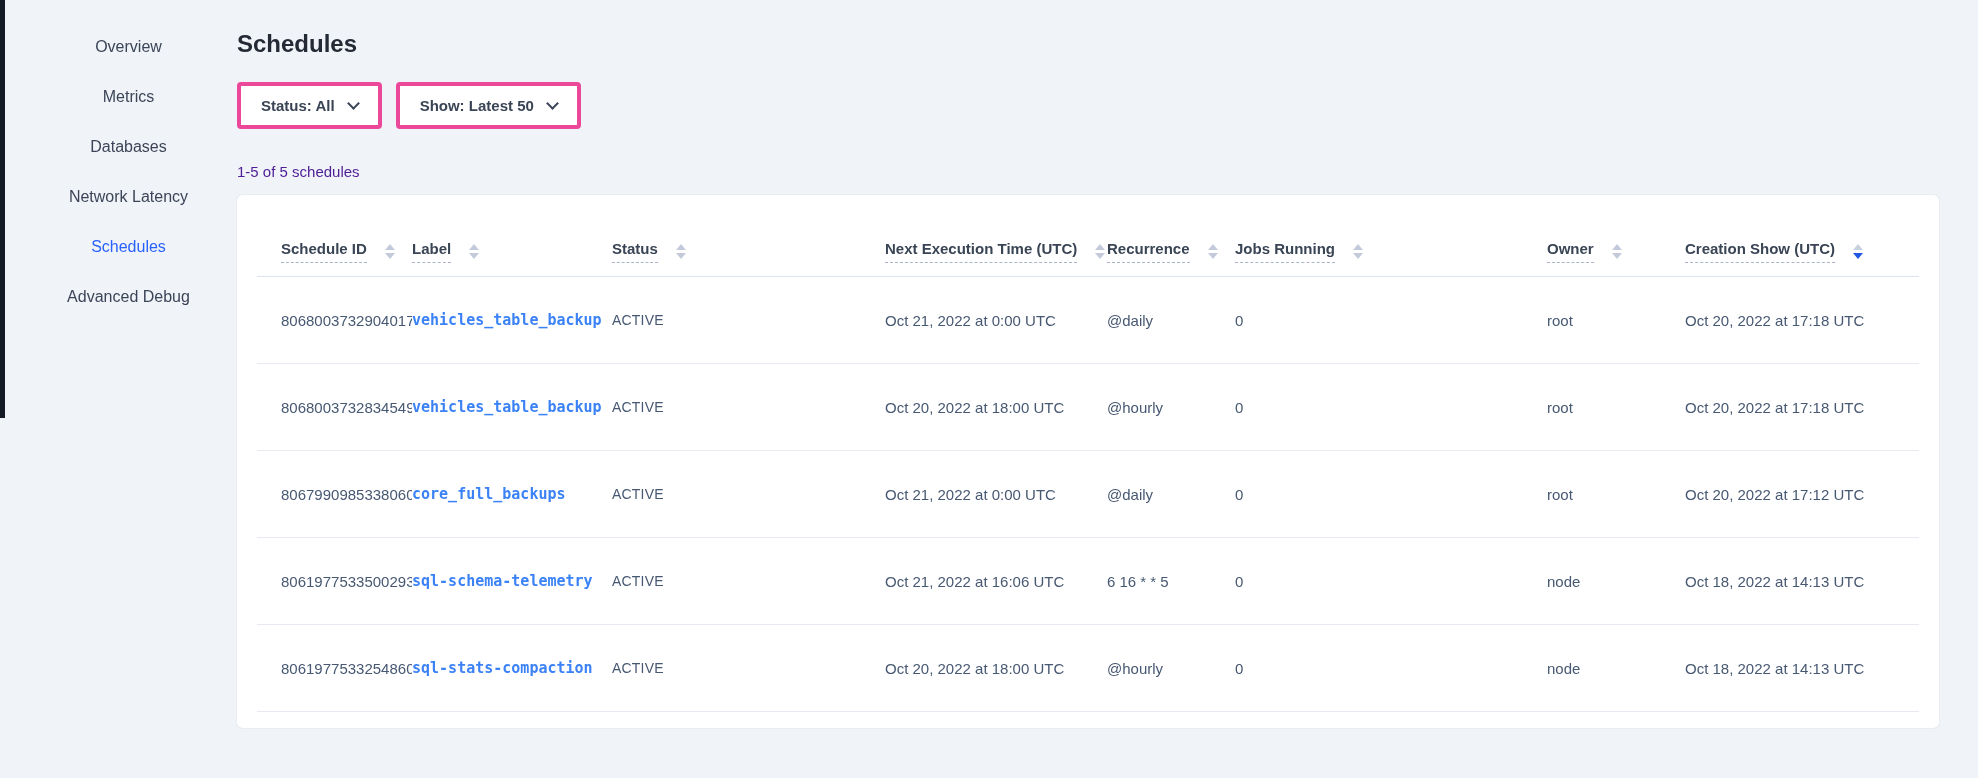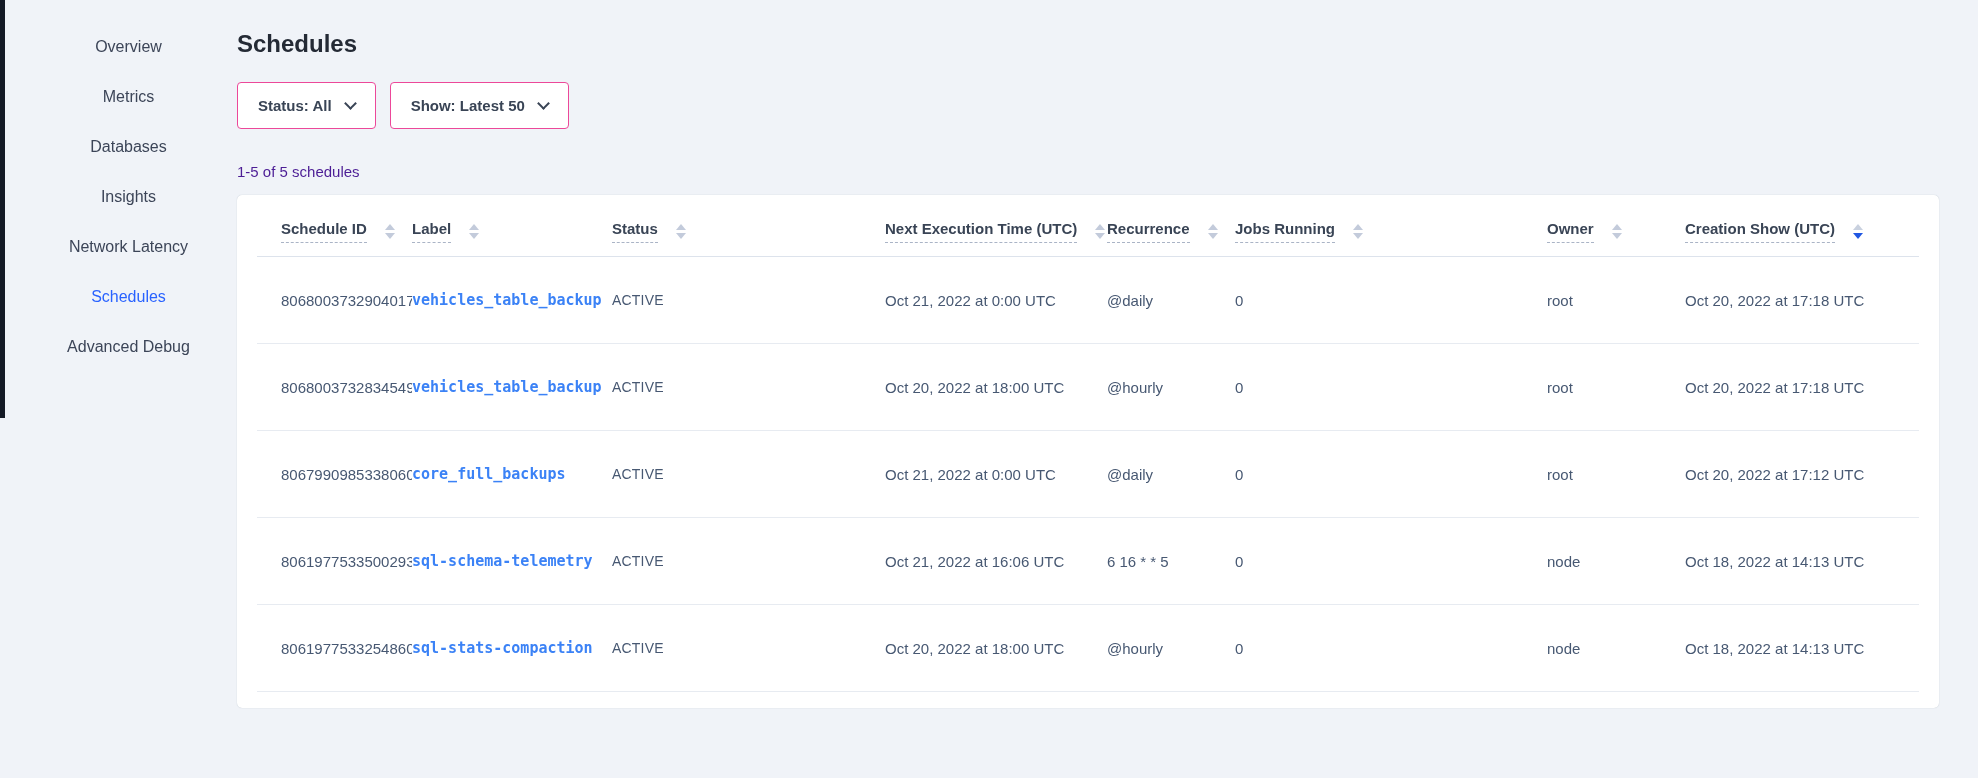--- a/index.html
+++ b/index.html
@@ -34,21 +34,21 @@
 
   
   .content { flex: 1 1 auto; padding: 18px 41px 0 0; }
   .page-title {
     font-size: 24px; font-weight: 700; color: #242a35;
     margin: 12px 0 24px 0;
   }
   .filters { display: flex; gap: 14px; margin-bottom: 34px; }
   .dropdown {
     background: #ffffff;
-    border: 1px solid #ec4899;
+    border: 4px solid #ec4899;
     border-radius: 4px;
     height: 47px;
     padding: 0 20px;
     display: inline-flex; align-items: center;
     font-size: 15px; font-weight: 700; color: #394455;
     cursor: pointer;
   }
   .chev {
     width: 9px; height: 9px;
     border-right: 2px solid #394455;
@@ -65,21 +65,21 @@
     box-shadow: 0 0 1px rgba(67,90,111,0.35);
     padding: 0 20px 16px 20px;
   }
   table { border-collapse: collapse; width: 100%; table-layout: fixed; }
   th {
     text-align: left; vertical-align: top;
     padding: 25px 0 13px 0;
     border-bottom: 1px solid #dde3ec;
   }
   th:first-child, td:first-child { padding-left: 24px; }
-  .th-inner { display: flex; align-items: flex-start; }
+  .th-inner { display: flex; align-items: flex-start; margin-top: 20px; }
   .th-label {
     font-size: 15px; font-weight: 700; color: #394455;
     border-bottom: 1px dashed #aab4c6;
     padding-bottom: 5px;
     white-space: nowrap;
   }
   .sort { display: inline-flex; flex-direction: column; gap: 3px; margin: 4px 0 0 18px; cursor: pointer; }
   .tri-up {
     width: 0; height: 0;
     border-left: 5px solid transparent; border-right: 5px solid transparent;
@@ -110,21 +110,20 @@
 
 <div class="screen-edge"></div>
 
 <div class="layout">
 
   <nav class="sidebar">
 
   <a class="nav-item">Overview</a>
       <a class="nav-item">Metrics</a>
       <a class="nav-item">Databases</a>
-      <a class="nav-item">Insights</a>
       <a class="nav-item">Network Latency</a>
       <a class="nav-item active">Schedules</a>
       <a class="nav-item">Advanced Debug</a>
     </nav>
 
   <main class="content">
     <h1 class="page-title">Schedules</h1>
 
     <div class="filters">
       <div class="dropdown">

